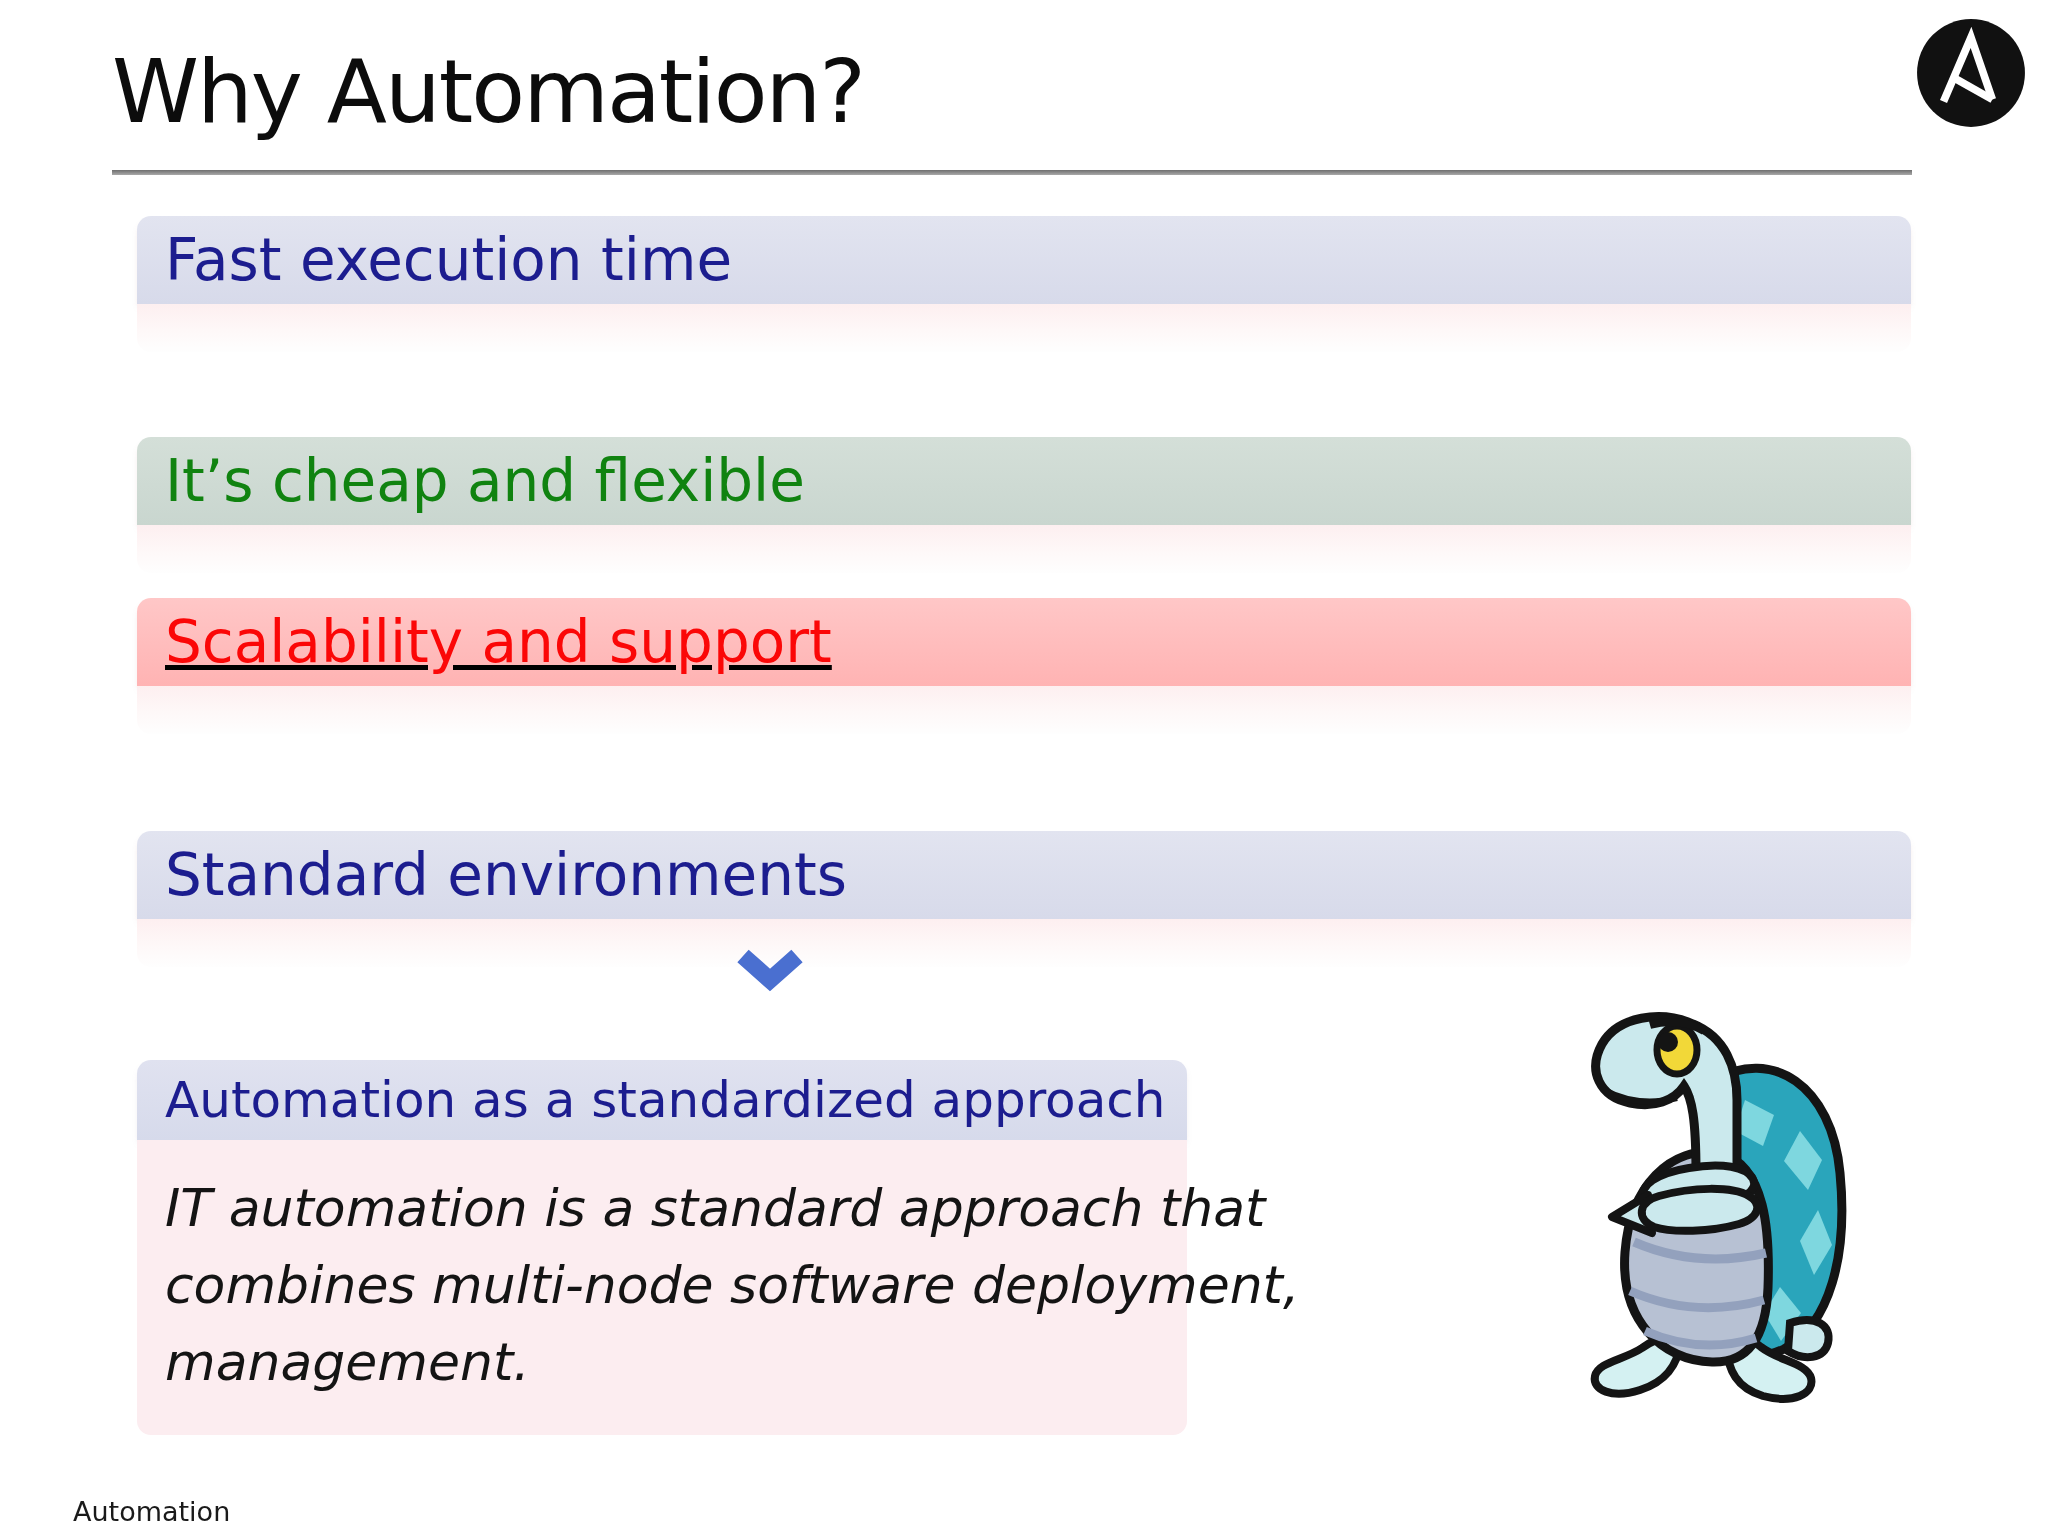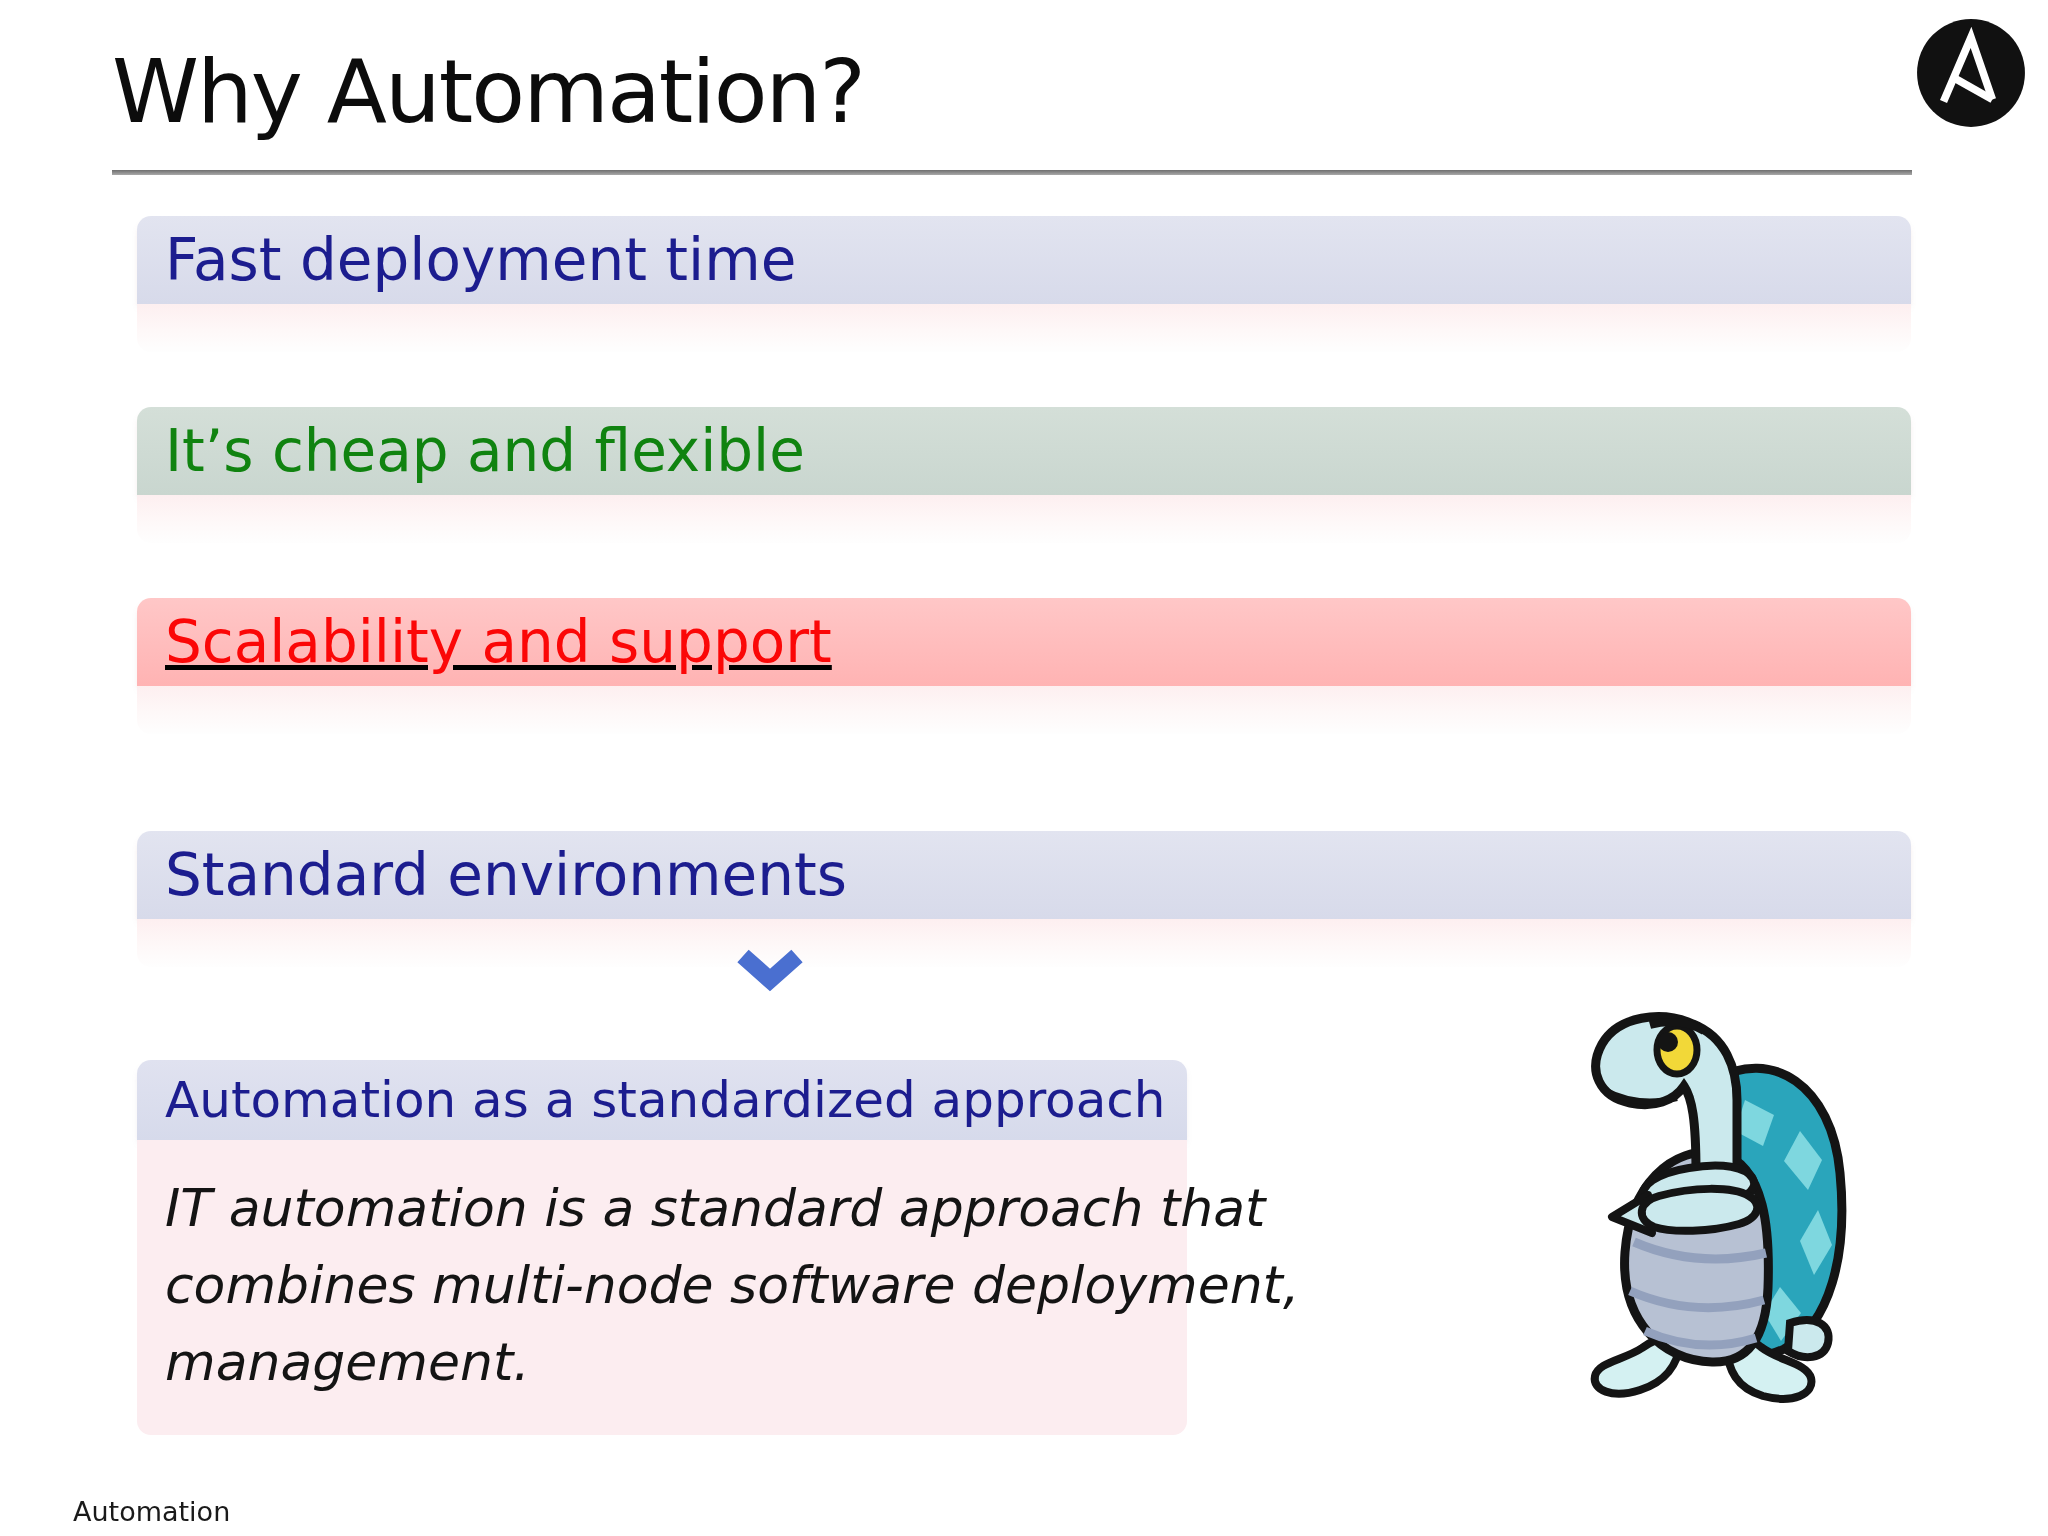--- a/index.html
+++ b/index.html
@@ -25,21 +25,21 @@
   .block-header{
     height:88px;border-radius:14px 14px 0 0;display:flex;align-items:center;
     padding-left:28px;font-size:58px;
     box-shadow:0 5px 7px -3px rgba(180,120,120,.35);
   }
   .block-body{
     height:48px;border-radius:0 0 14px 14px;
     background:linear-gradient(180deg,#fdeff0 0%,#fef8f8 55%,#fefefe 100%);
   }
   .block--blue  .block-header{background:linear-gradient(#e2e4f0,#d7daea);color:#1c1d8f;}
-  .block--green .block-header{background:linear-gradient(#d4dfd8,#c9d6cf);color:#108310;}
+  .block--green .block-header{background:linear-gradient(#d4dfd8,#c9d6cf);color:#108310;margin-top:30px;}
   .block--red   .block-header{background:linear-gradient(#ffc7c7,#ffb3b3);color:#fb0707;}
   
   .chevron{position:absolute;left:737px;top:948px;width:66px;height:48px;}
   
   .conclusion{position:absolute;left:137px;top:1060px;width:1050px;}
   .conclusion-header{
     height:80px;border-radius:14px 14px 0 0;display:flex;align-items:center;
     padding-left:28px;font-size:50px;color:#1c1d8f;
     background:linear-gradient(#e0e2f0,#d6daeb);
     box-shadow:0 5px 7px -3px rgba(160,140,170,.35);
@@ -65,21 +65,21 @@
 <div class="logo">
   <svg viewBox="0 0 112 112" width="114" height="114">
     <circle cx="56" cy="56" r="53" fill="#111111"></circle>
     <path d="M29 84 L56 21 L77 82" fill="none" stroke="#ffffff" stroke-width="7.5" stroke-linejoin="miter"></path>
     <path d="M38 60 L77 82" fill="none" stroke="#ffffff" stroke-width="7.5"></path>
   </svg>
 </div>
 
 <div class="block block--b1 block--blue">
   <div class="block-header">
-    <span>Fast deployment time</span>
+    <span>Fast execution time</span>
   </div>
   <div class="block-body"></div>
 </div>
 
 <div class="block block--b2 block--green">
   <div class="block-header">
     <span>It’s cheap and flexible</span>
   </div>
   <div class="block-body"></div>
 </div>

